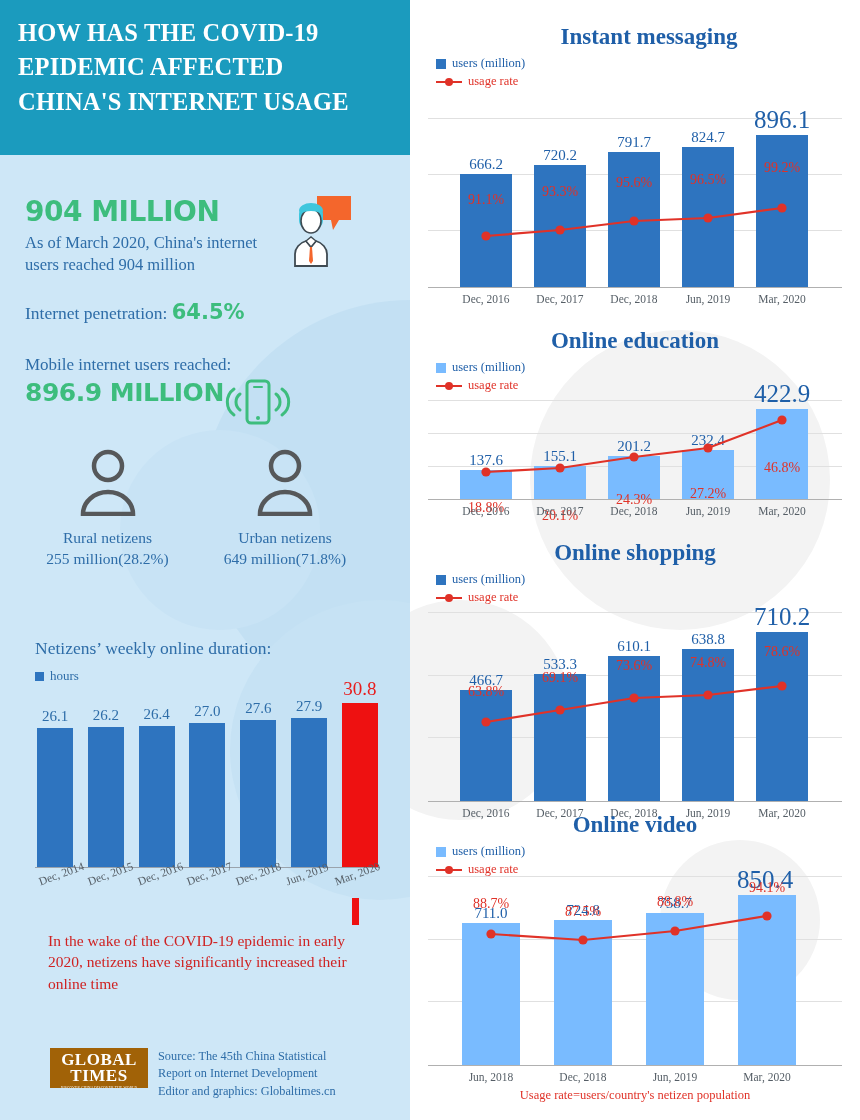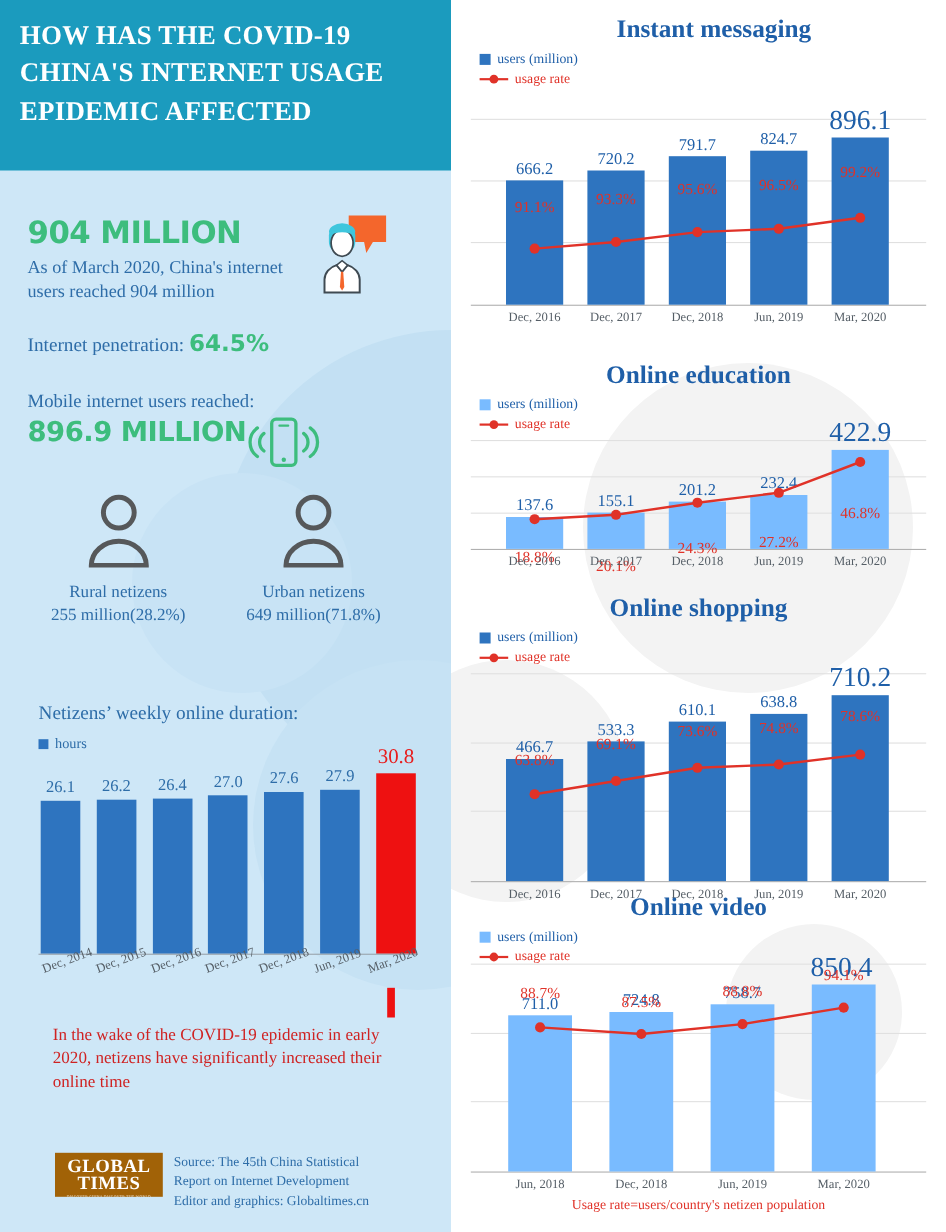--- a/index.html
+++ b/index.html
@@ -154,22 +154,22 @@
 <div class="page">
 
   <div class="left-col">
     <div class="swirl1"></div>
     <div class="swirl2"></div>
     <div class="swirl3"></div>
 
     <div class="header-band">
       <div class="header-title">
         <span>HOW HAS THE COVID-19</span>
+        <span>EPIDEMIC AFFECTED</span>
         <span>CHINA'S INTERNET USAGE</span>
-        <span>EPIDEMIC AFFECTED</span>
       </div>
     </div>
 
     <div class="lc-inner">
       <div class="big-green">904 MILLION</div>
       <div class="sub-text">As of March 2020, China's internet users reached 904 million</div>
 
       <div class="pen-line">
         <span>Internet penetration:</span>
         <b>64.5%</b>
@@ -279,21 +279,21 @@
         <div>Editor and graphics: Globaltimes.cn</div>
       </div>
     </div>
   </div>
 
   <div class="right-col">
     <div class="rswirl" style="width:300px;height:300px;left:120px;top:330px;"></div>
     <div class="rswirl" style="width:220px;height:220px;left:-60px;top:600px;"></div>
     <div class="rswirl" style="width:160px;height:160px;left:250px;top:840px;"></div>
     <div id="charts-host">
-        <div class="chart-block" style="top: 14px; padding-left: 28px;">
+        <div class="chart-block" style="top: 24px; padding-left: 28px;">
           <div class="c-title">Instant messaging</div>
           <div class="c-legend" style="top: 32px;">
             <div class="c-leg-row">
               <span class="c-leg-sw" style="background:#2e74bf"></span>
               <span class="c-leg-users">users (million)</span>
             </div>
             <div class="c-leg-row">
               <span class="c-leg-line"></span>
               <span class="c-leg-rate">usage rate</span>
             </div>

